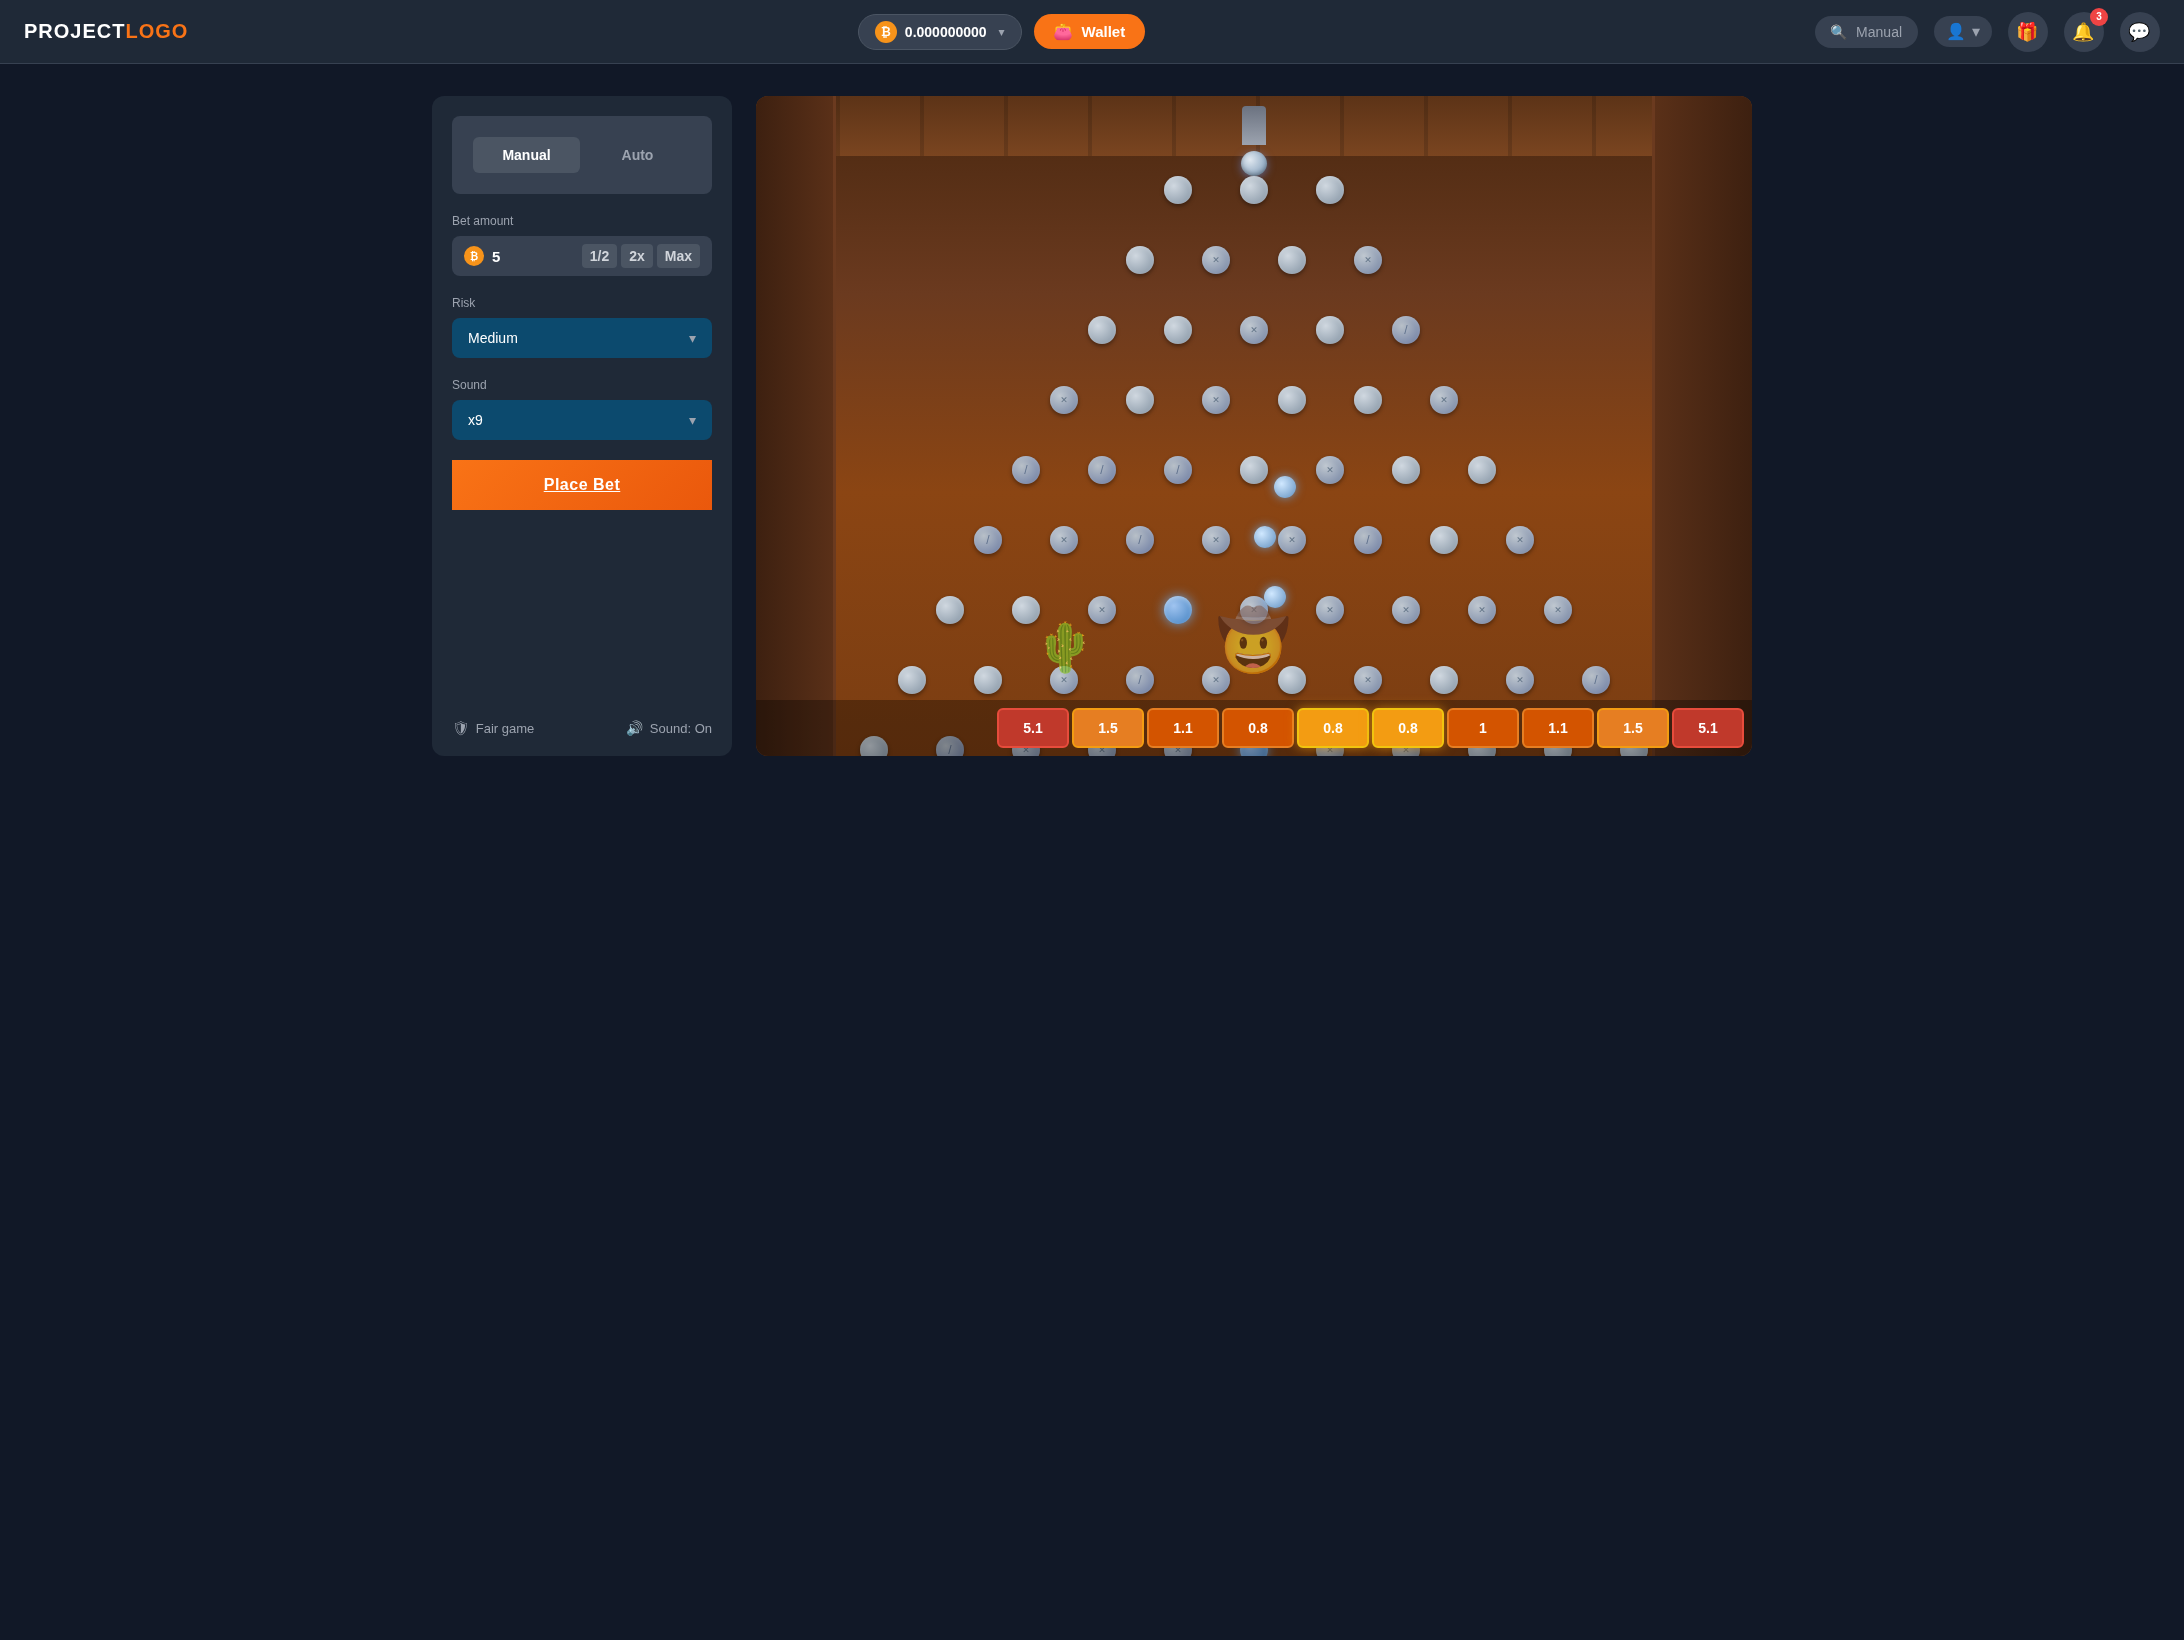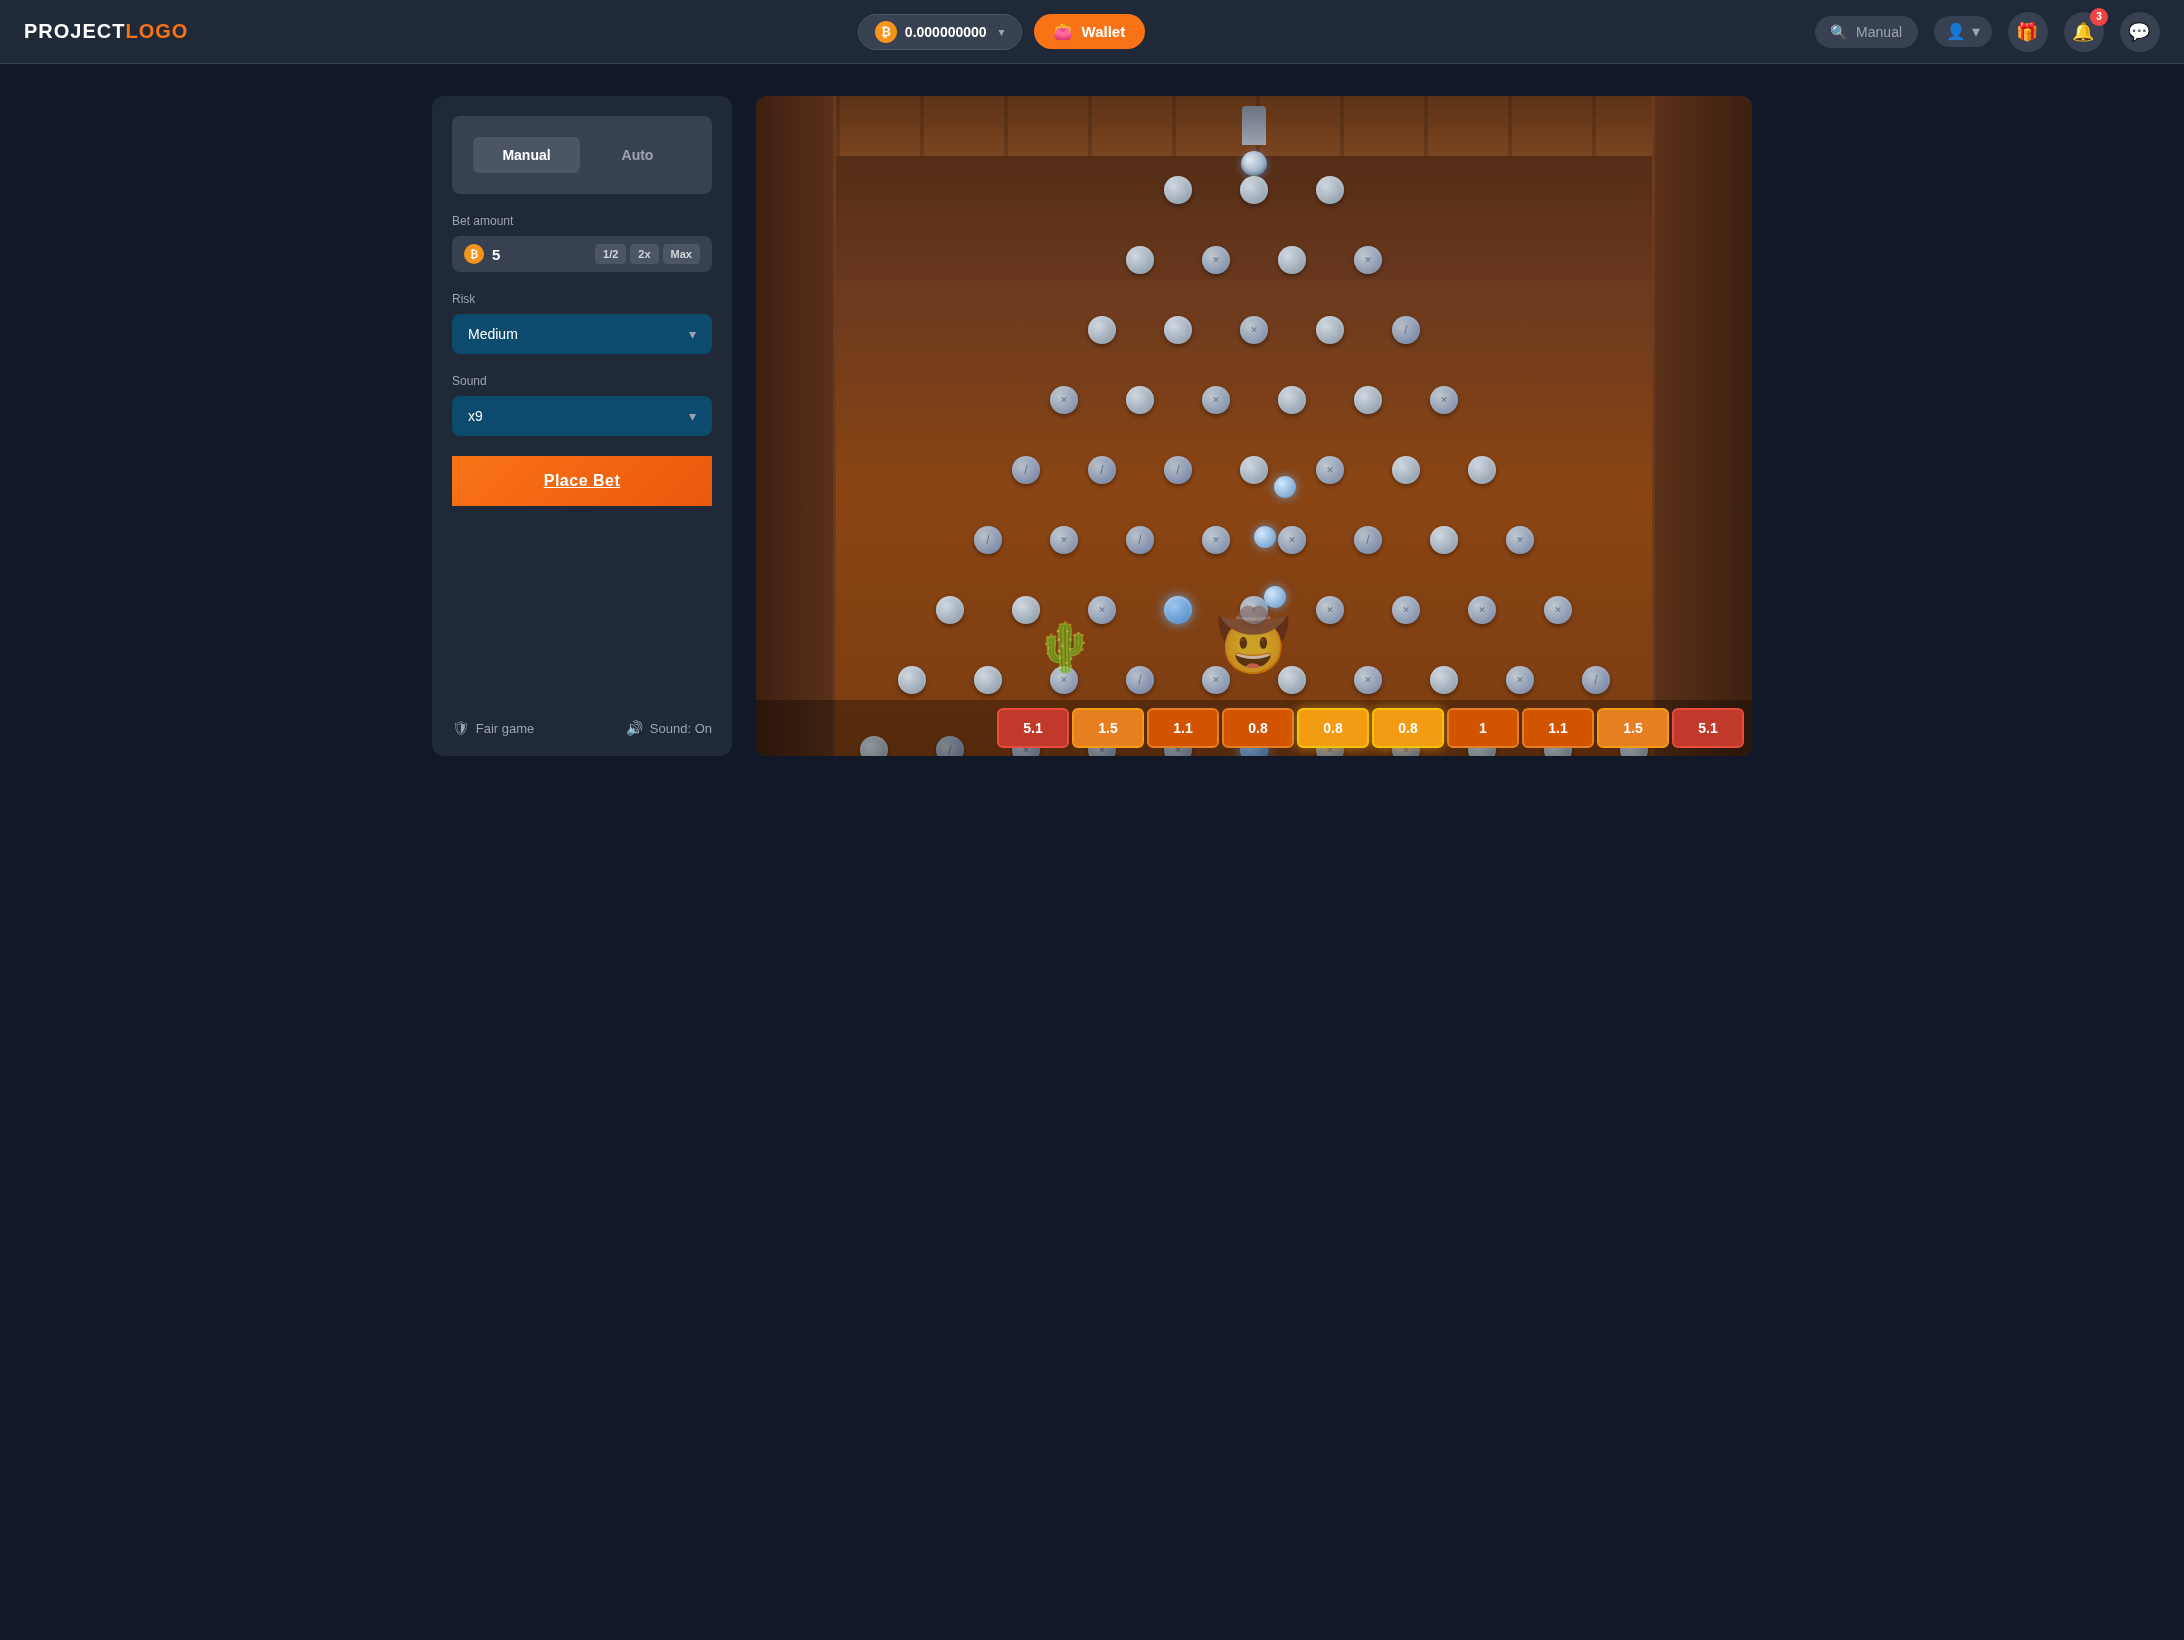--- a/index.html
+++ b/index.html
@@ -201,21 +201,21 @@
     .bet-chips {
       display: flex;
       gap: 4px;
     }
     .chip-btn {
       background: #4b5563;
       border: none;
       border-radius: 4px;
       padding: 4px 8px;
       color: #d1d5db;
-      font-size: 11px;
+      font-size: 14px;
       font-weight: 600;
       cursor: pointer;
     }
 
     .dropdown-field {
       display: flex;
       align-items: center;
       justify-content: space-between;
       background: #0c4a6e;
       border-radius: 8px;

